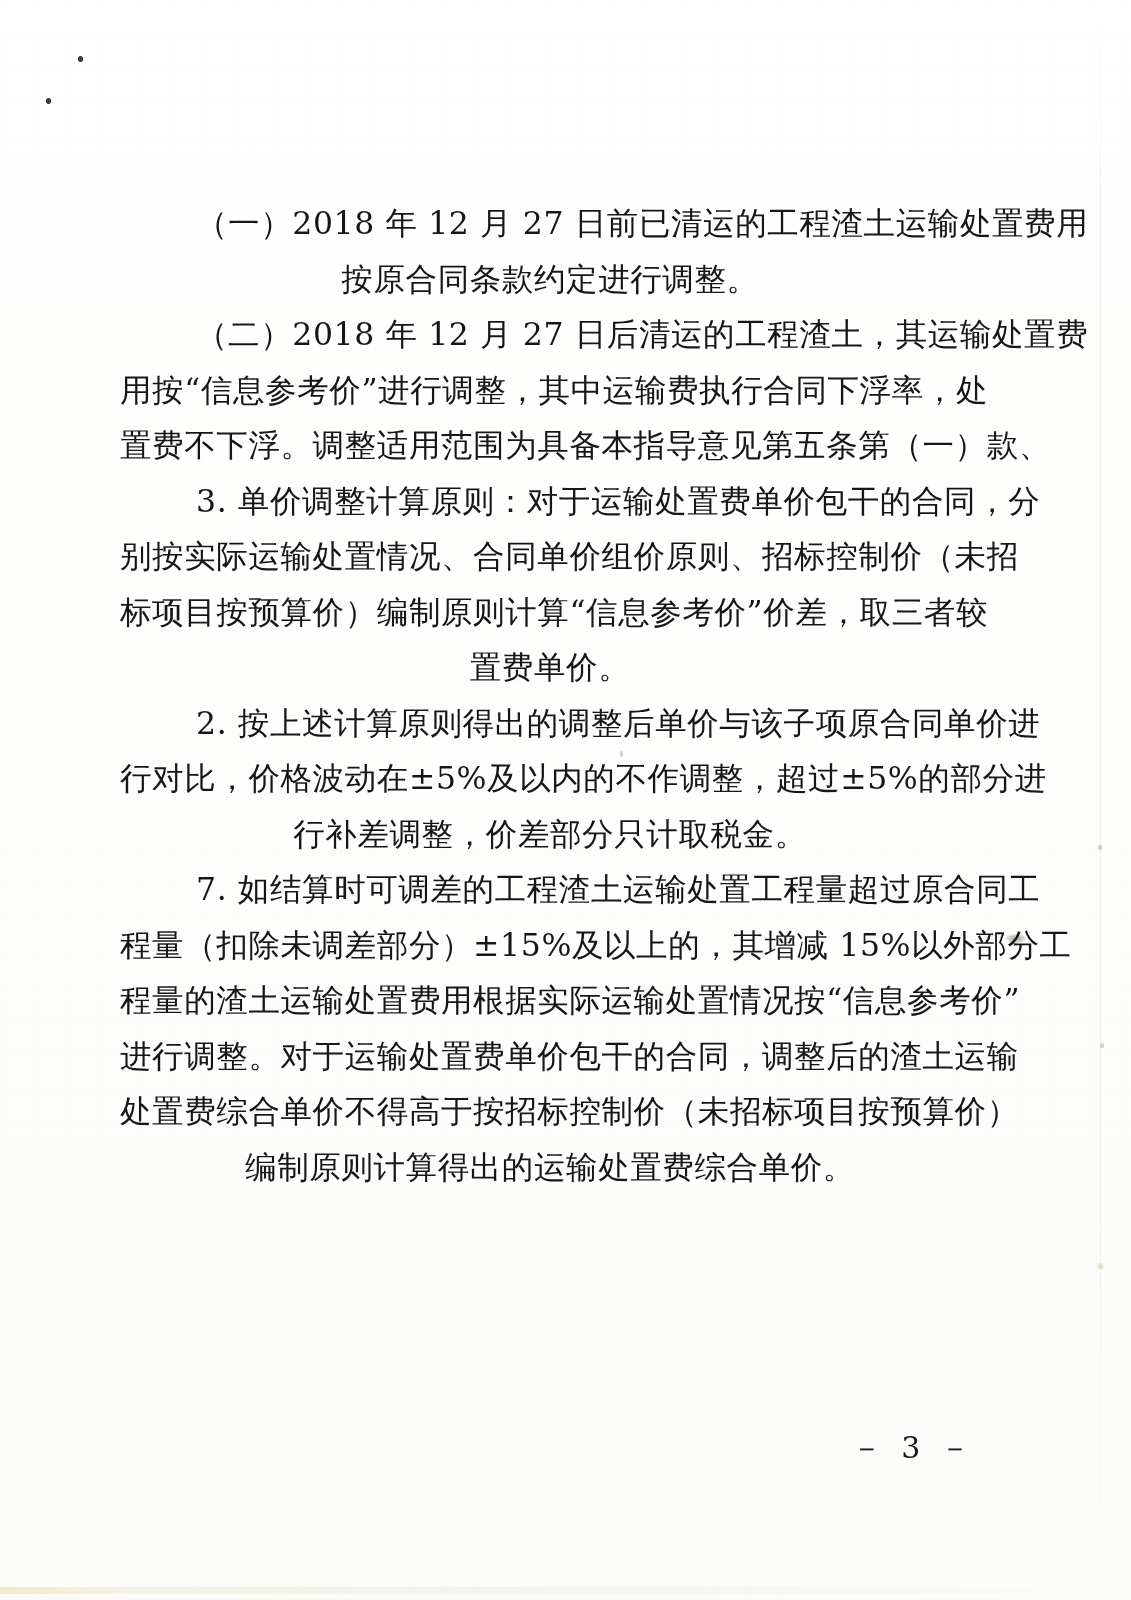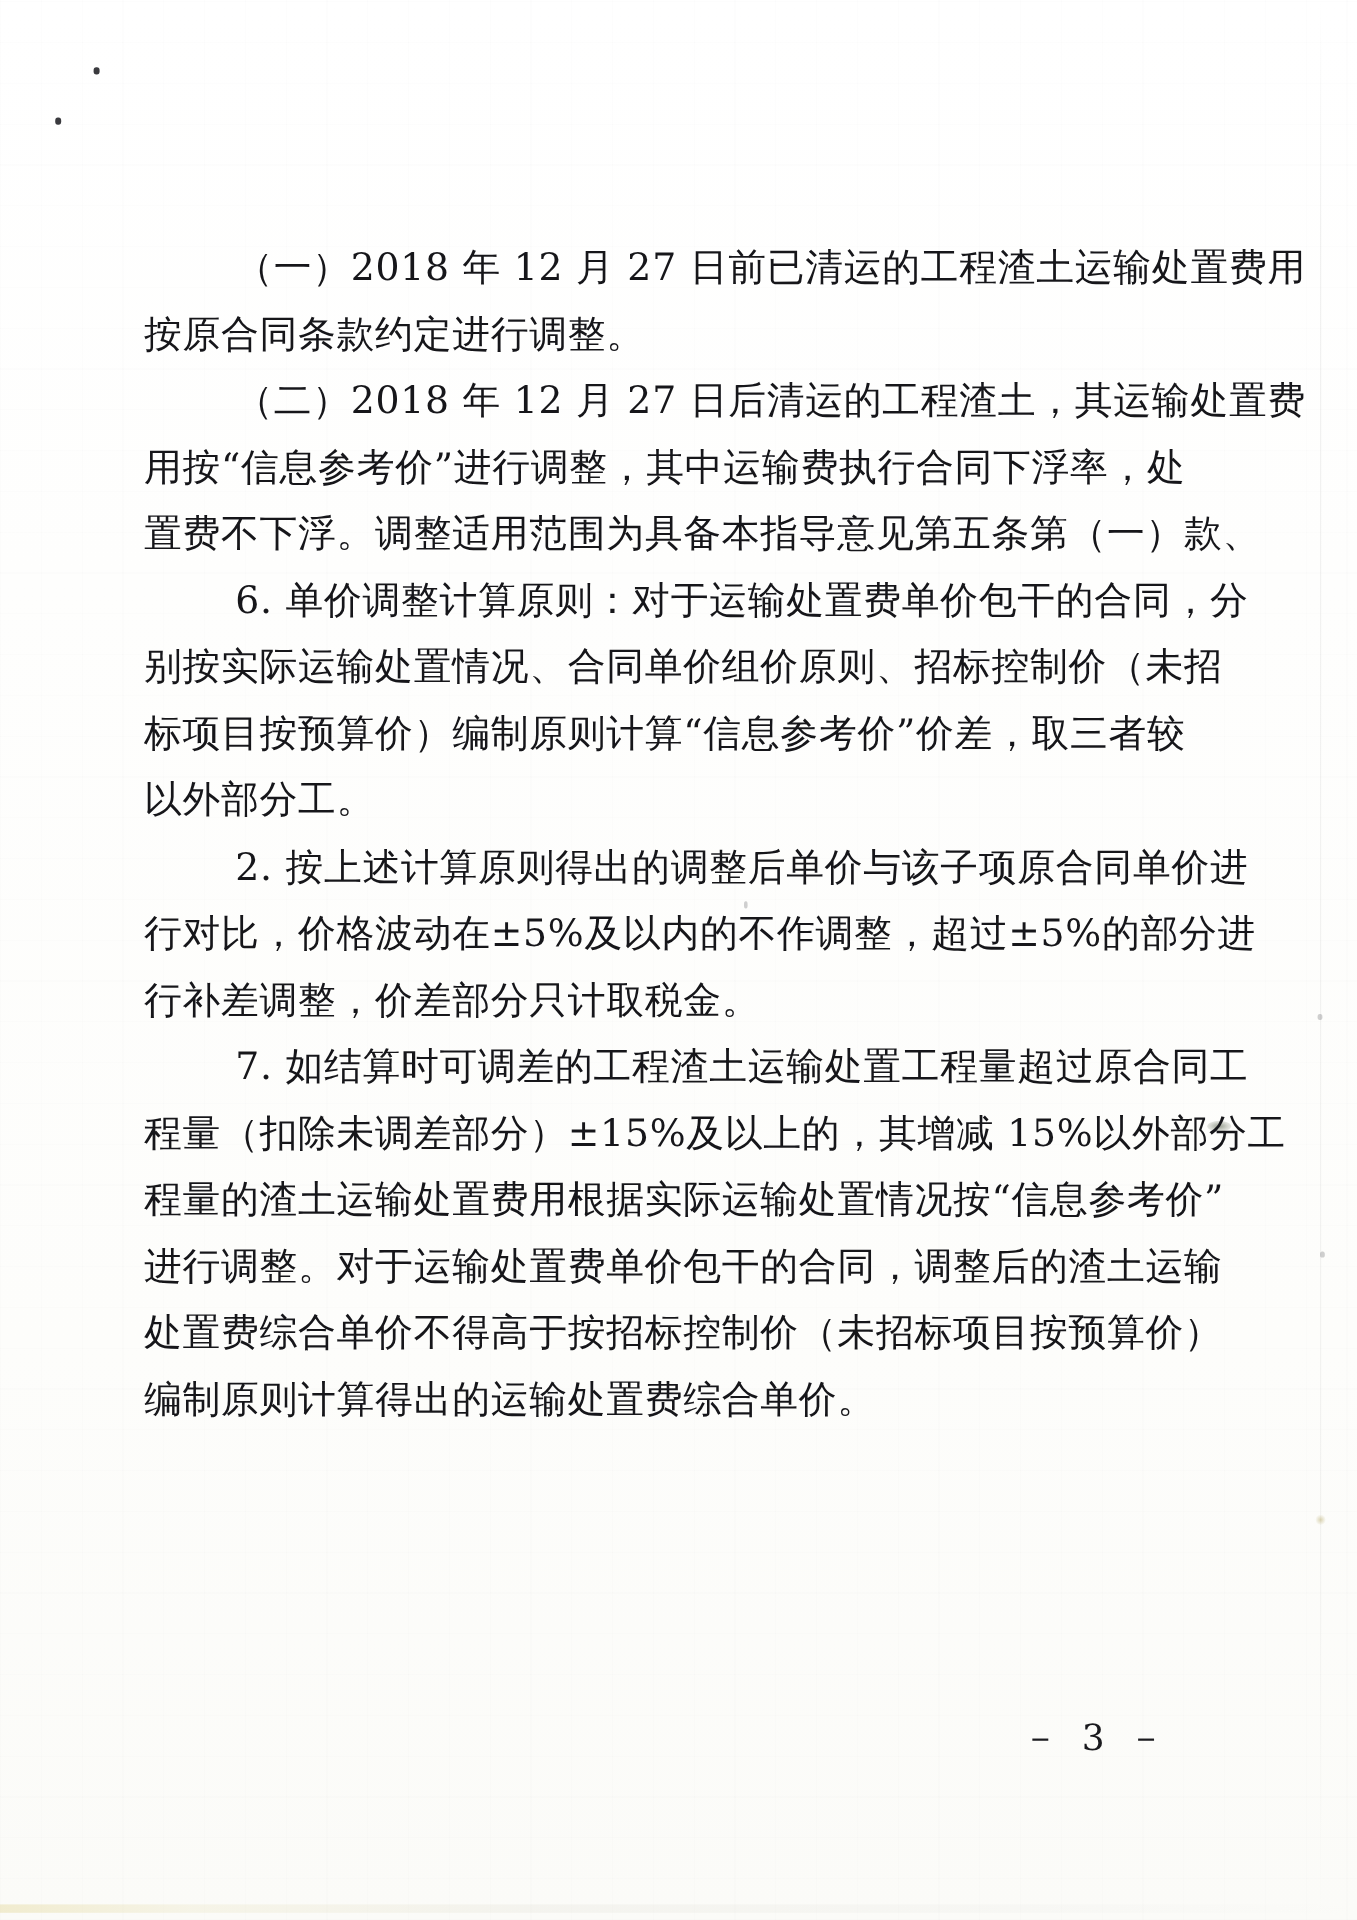--- a/index.html
+++ b/index.html
@@ -86,20 +86,21 @@
     font-family: "DejaVu Serif", "Liberation Serif", serif;
     font-weight: 400;
     -webkit-font-smoothing: none;
   }
   .line.indent {
     text-indent: 76px;
   }
   
   .line.just {
     letter-spacing: .6px;
+    text-align: center;
   }
 
   
   #page-number {
     position: absolute;
     left: 0;
     top: 1428px;
     width: 975px;
     text-align: right;
     font-size: 30px;
@@ -146,24 +147,24 @@
 
   <div id="body-text">
 
     <div class="line just indent">（一）2018 年 12 月 27 日前已清运的工程渣土运输处置费用</div>
     <div class="line just">按原合同条款约定进行调整。</div>
 
     <div class="line just indent">（二）2018 年 12 月 27 日后清运的工程渣土，其运输处置费</div>
     <div class="line just">用按“信息参考价”进行调整，其中运输费执行合同下浮率，处</div>
     <div class="line just">置费不下浮。调整适用范围为具备本指导意见第五条第（一）款、</div>
 
-    <div class="line just indent">6. 单价调整计算原则：对于运输处置费单价包干的合同，分</div>
+    <div class="line just indent">3. 单价调整计算原则：对于运输处置费单价包干的合同，分</div>
     <div class="line just">别按实际运输处置情况、合同单价组价原则、招标控制价（未招</div>
     <div class="line just">标项目按预算价）编制原则计算“信息参考价”价差，取三者较</div>
-    <div class="line just">以外部分工。</div>
+    <div class="line just">置费单价。</div>
 
     <div class="line just indent">2. 按上述计算原则得出的调整后单价与该子项原合同单价进</div>
     <div class="line just">行对比，价格波动在±5%及以内的不作调整，超过±5%的部分进</div>
     <div class="line just">行补差调整，价差部分只计取税金。</div>
 
     <div class="line just indent">7. 如结算时可调差的工程渣土运输处置工程量超过原合同工</div>
     <div class="line just">程量（扣除未调差部分）±15%及以上的，其增减 15%以外部分工</div>
     <div class="line just">程量的渣土运输处置费用根据实际运输处置情况按“信息参考价”</div>
     <div class="line just">进行调整。对于运输处置费单价包干的合同，调整后的渣土运输</div>
     <div class="line just">处置费综合单价不得高于按招标控制价（未招标项目按预算价）</div>

